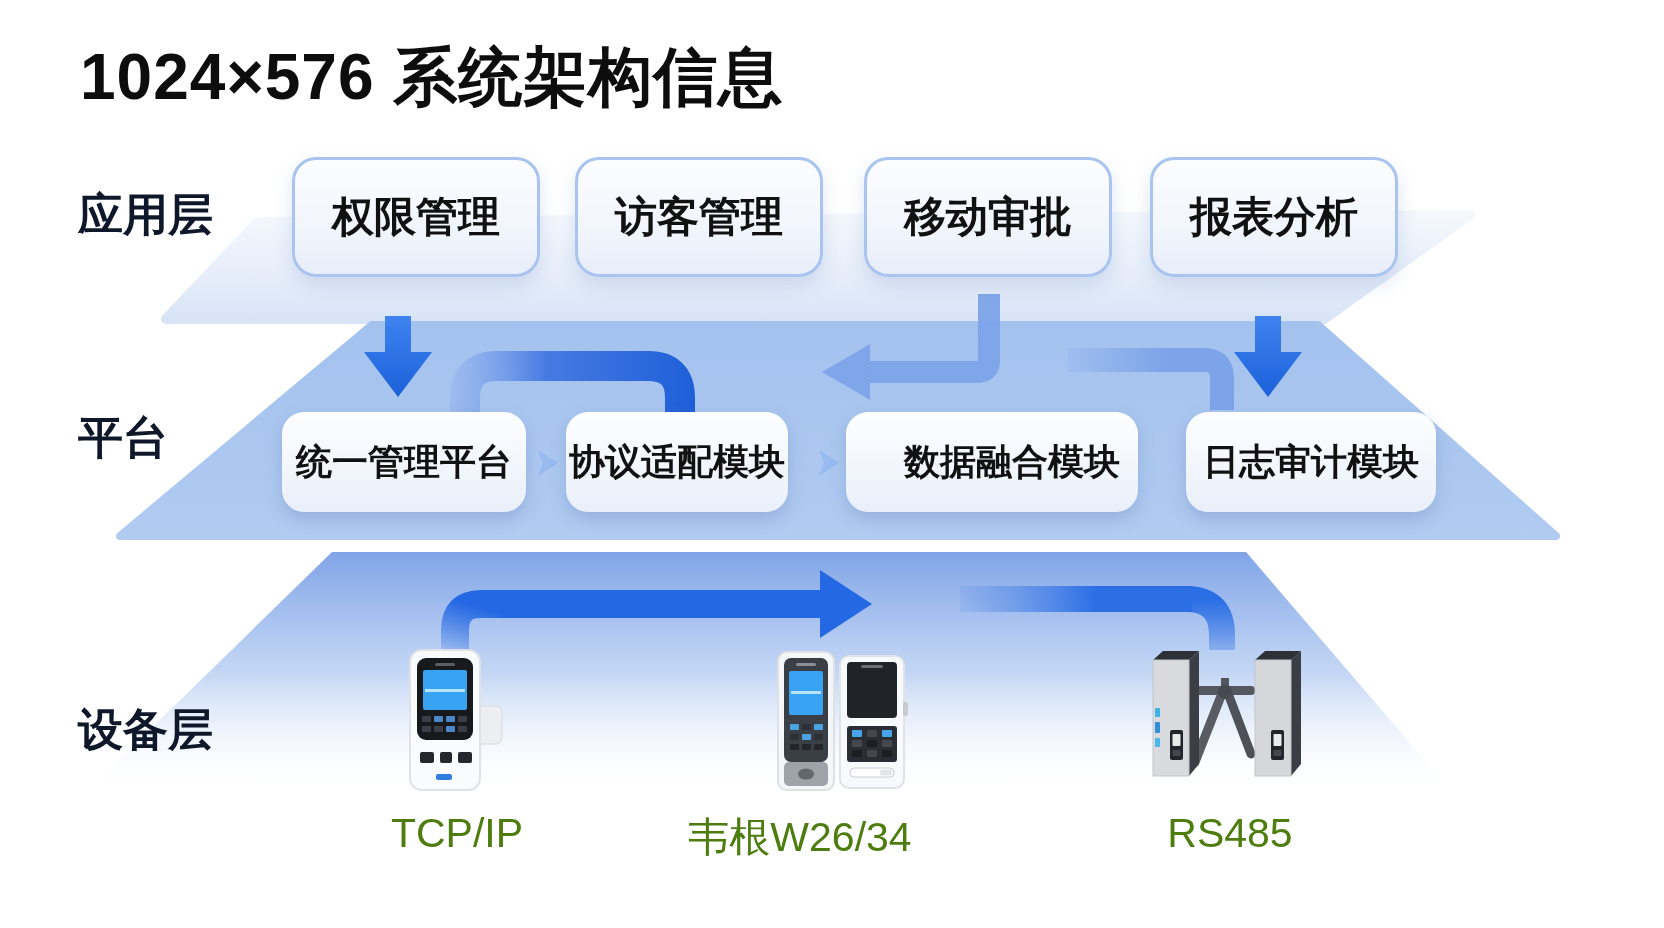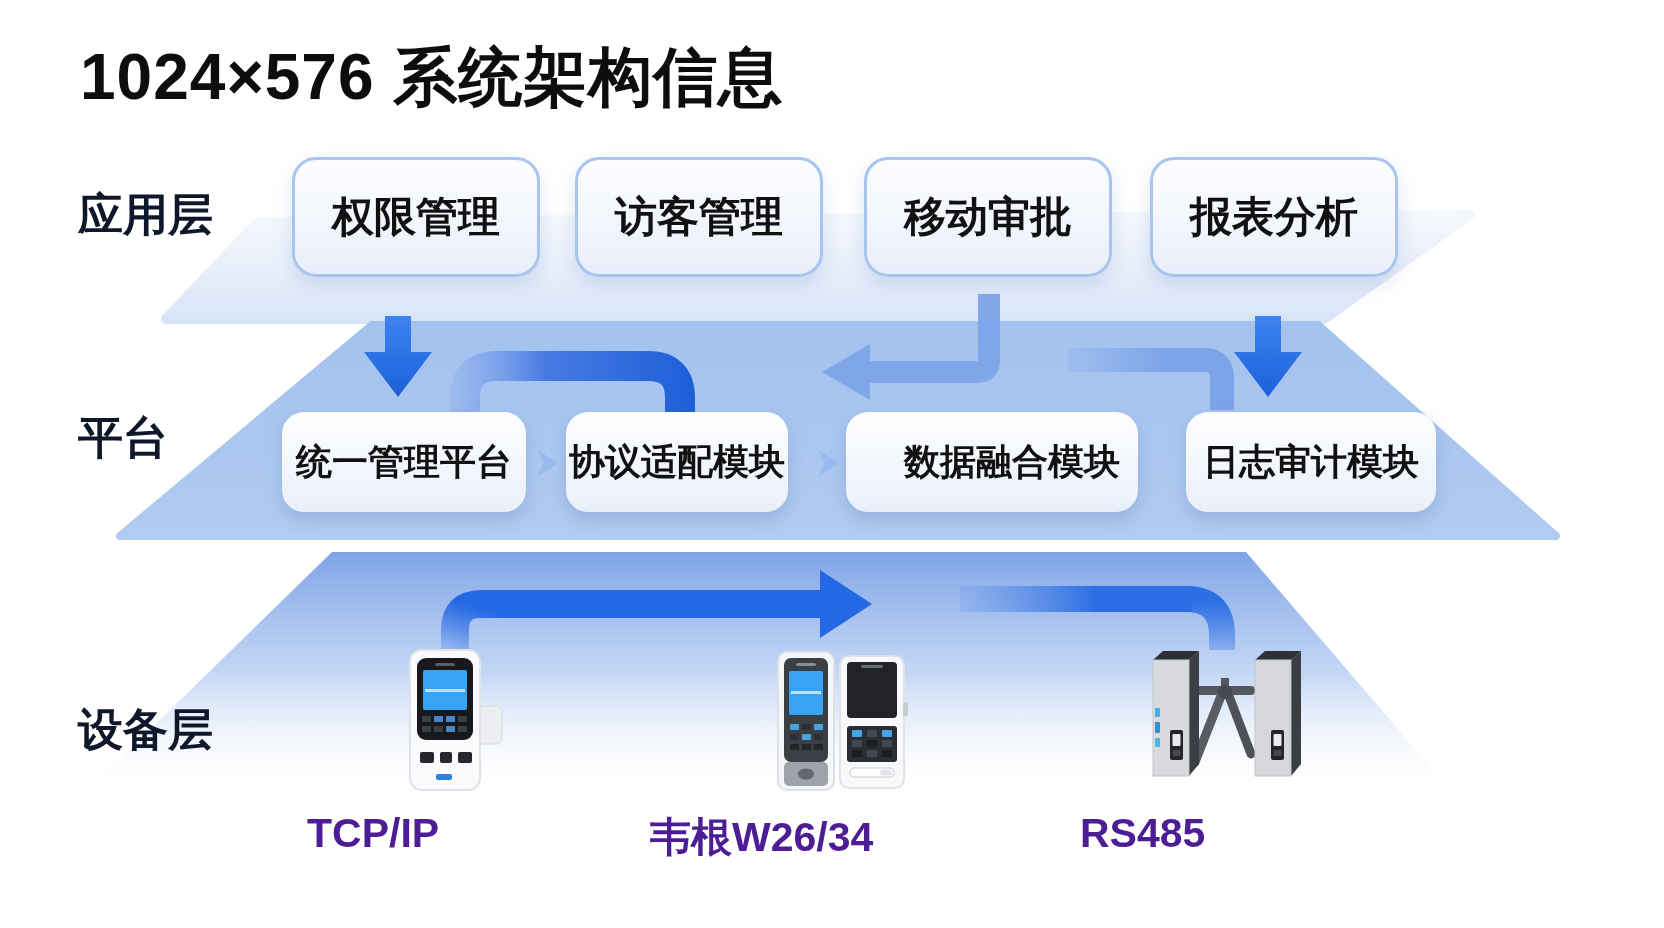--- a/index.html
+++ b/index.html
@@ -24,22 +24,22 @@
     font-size:42px;font-weight:800;white-space:nowrap;
   }
   .plat-box{
     top:412px;height:100px;border-radius:22px;
     background:linear-gradient(180deg,#fdfeff 0%,#f2f6fc 55%,#e9effa 100%);
     box-shadow:0 7px 16px rgba(90,120,175,0.30);
     display:flex;align-items:center;justify-content:center;
     font-size:36px;font-weight:800;white-space:nowrap;
   }
   .proto-label{
-    top:810px;width:300px;text-align:left;
-    font-size:41px;font-weight:700;white-space:nowrap;color:#4c1d95;
+    top:810px;width:300px;text-align:center;
+    font-size:41px;font-weight:400;white-space:nowrap;color:#4d7c0f;
   }
 </style>
 </head>
 <body>
 
 <div id="stage">
 
   <svg id="bg-svg" width="1664" height="928" viewBox="0 0 1664 928">
     <defs>
       <linearGradient id="appGrad" x1="0" y1="214" x2="0" y2="322" gradientUnits="userSpaceOnUse">

